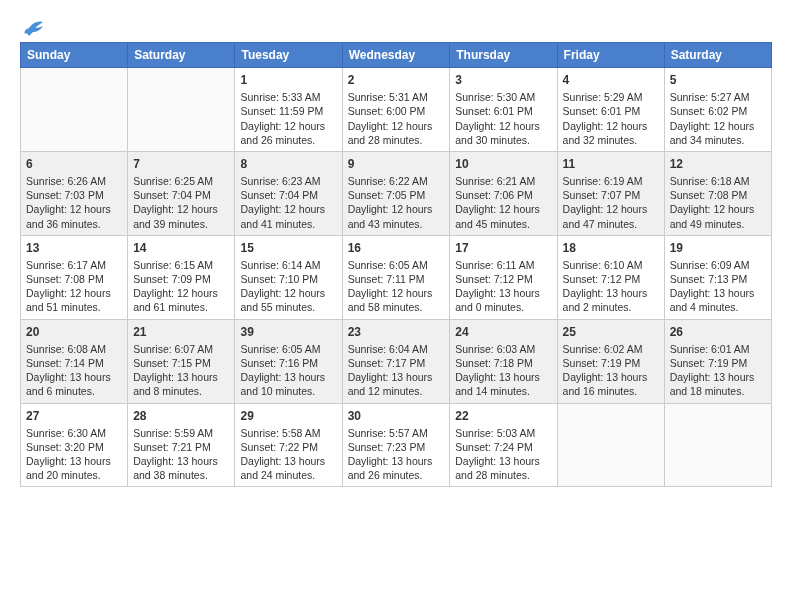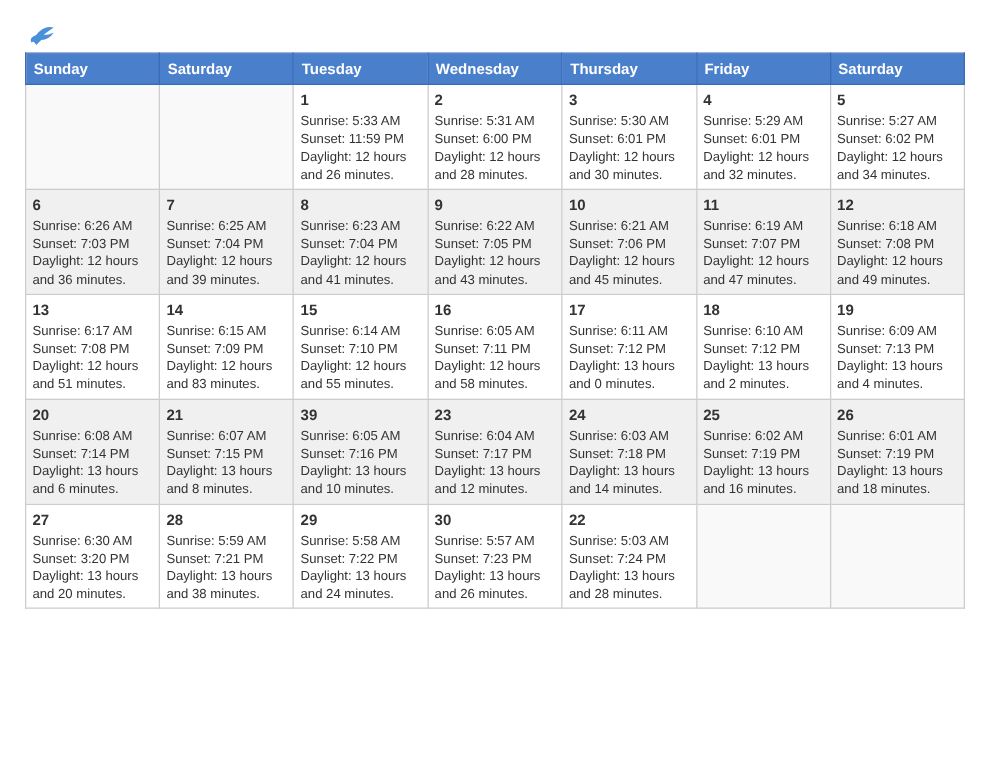--- a/index.html
+++ b/index.html
@@ -201,21 +201,21 @@
         <td>
           <span class="day-num">13</span>
           <div>Sunrise: 6:17 AM</div>
           <div>Sunset: 7:08 PM</div>
           <div>Daylight: 12 hours and 51 minutes.</div>
         </td>
         <td>
           <span class="day-num">14</span>
           <div>Sunrise: 6:15 AM</div>
           <div>Sunset: 7:09 PM</div>
-          <div>Daylight: 12 hours and 83 minutes.</div>
+          <div>Daylight: 12 hours and 61 minutes.</div>
         </td>
         <td>
           <span class="day-num">15</span>
           <div>Sunrise: 6:14 AM</div>
           <div>Sunset: 7:10 PM</div>
           <div>Daylight: 12 hours and 55 minutes.</div>
         </td>
         <td>
           <span class="day-num">16</span>
           <div>Sunrise: 6:05 AM</div>

